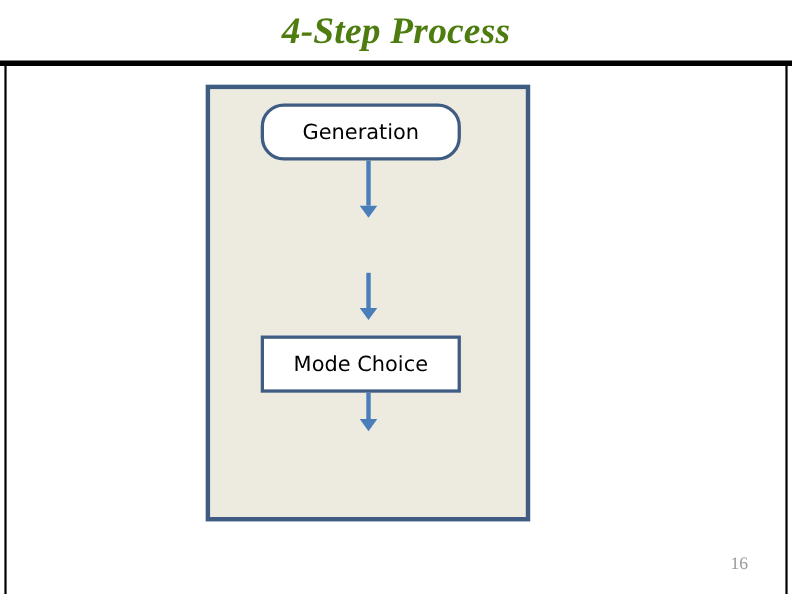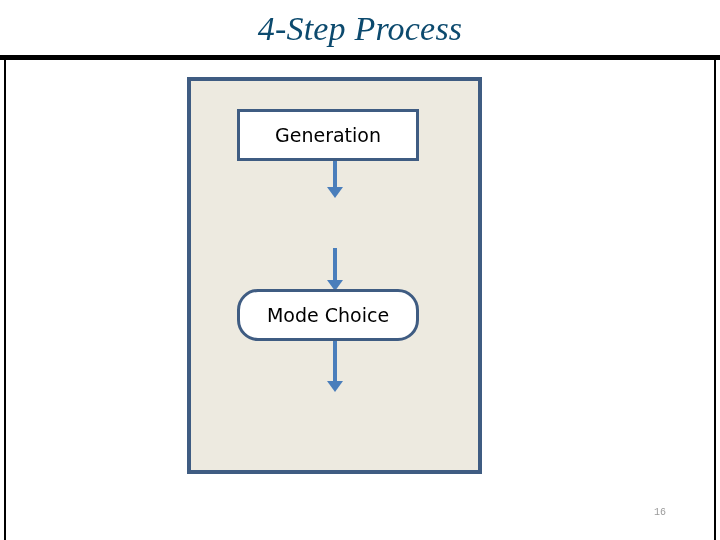--- a/index.html
+++ b/index.html
@@ -30,25 +30,25 @@
     width: 720px;
     height: 56px;
   }
   #slide-title {
     position: absolute;
     left: 0;
     top: 9px;
     width: 720px;
     text-align: center;
     font-family: "Liberation Serif", serif;
-    font-weight: normal;
+    font-weight: bold;
     font-style: italic;
     font-size: 34px;
     line-height: 40px;
-    color: #0c4a6e;
+    color: #4d7c0f;
     letter-spacing: 0.2px;
   }
 
   
   #title-rule {
     position: absolute;
     left: 0;
     top: 55px;
     width: 720px;
     height: 5px;
@@ -99,23 +99,23 @@
     z-index: 2;
   }
   .process-step .step-label {
     font-family: "DejaVu Sans", "Liberation Sans", sans-serif;
     font-size: 19px;
     line-height: 22px;
     color: #000000;
     white-space: nowrap;
   }
 
-  #step-1 { top: 28px; }
+  #step-1 { top: 13px; border-radius: 21px; }
   #step-2 { top: 115px; }
-  #step-3 { top: 208px; border-radius: 21px; }
+  #step-3 { top: 224px; }
   #step-4 { top: 309px; }
 
   
   .arrow {
     position: absolute;
     left: 136px;   
     width: 16px;
     z-index: 1;
   }
   .arrow .stem {
@@ -146,23 +146,23 @@
   #arrow-3 { top: 260px; height: 51px; }
   #arrow-3 .stem { height: 40px; }
   #arrow-3 .head { top: 40px; }
 
   
   #page-number {
     position: absolute;
     left: 640px;
     top: 506px;
     width: 40px;
-    text-align: center;
-    font-family: Liberation Mono, monospace;
-    font-size: 10px;
+    text-align: right;
+    font-family: Liberation Serif, serif;
+    font-size: 16px;
     line-height: 14px;
     color: #9A9A9A;
   }
 </style>
 </head>
 <body>
 
 <div id="slide">
 
   <div id="title-block">

